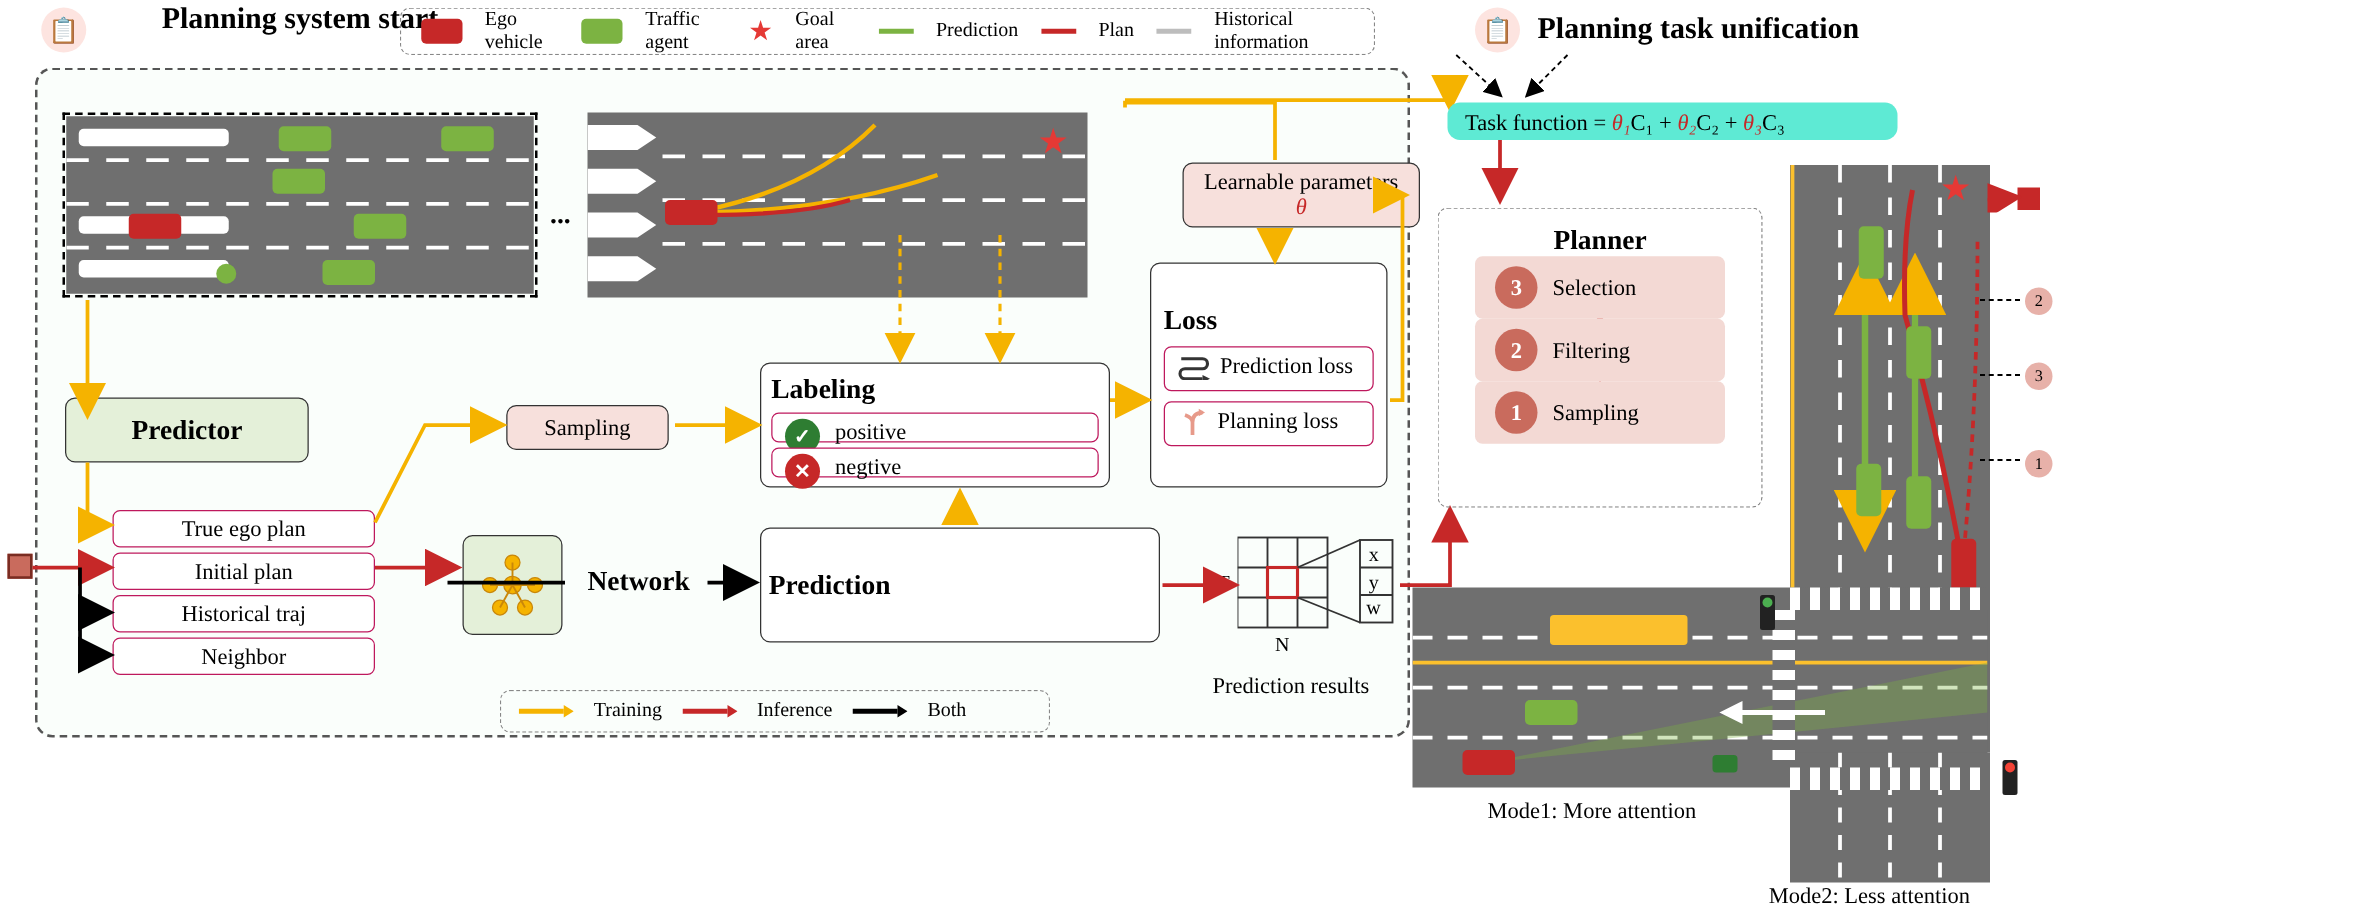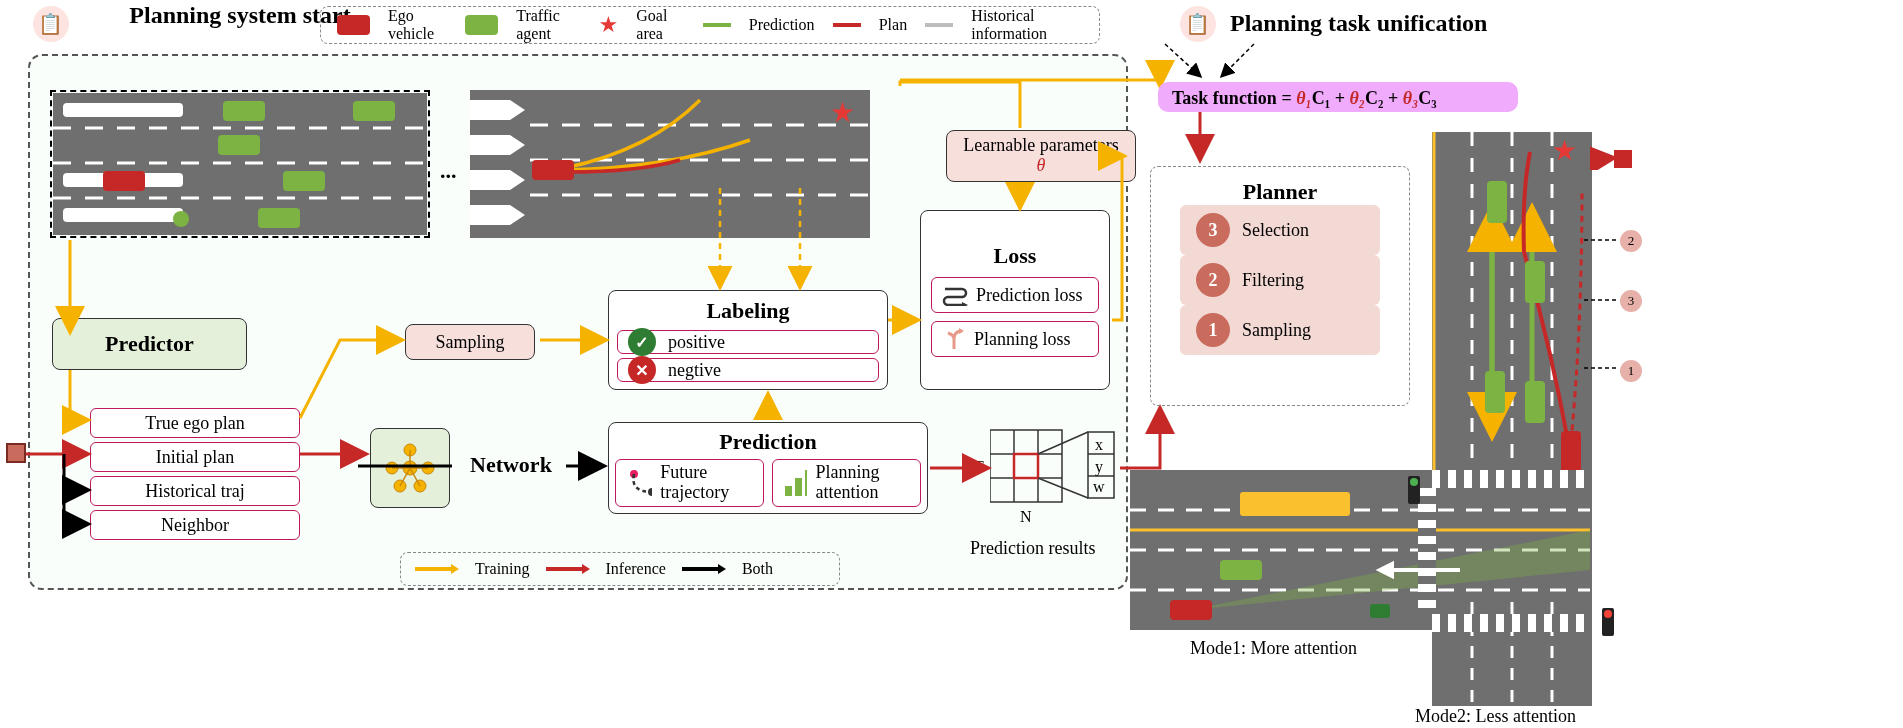--- a/index.html
+++ b/index.html
@@ -1,22 +1,22 @@
 <!DOCTYPE html>
 <html><head>
 <meta charset="utf-8">
 <style>
   * { box-sizing: border-box; margin: 0; padding: 0; }
   body { font-family: "Times New Roman", serif; background: #fff; width: 1903px; height: 728px; position: relative; }
   .abs { position: absolute; }
-  .box { background: #fff; border: 1.5px solid #333; border-radius: 8px; display: flex; align-items: center; justify-content: center; padding: 4px 10px; font-size: 18px; }
+  .box { background: #fff; border: 1.5px solid #333; border-radius: 8px; display: flex; justify-content: center; padding: 4px 10px; font-size: 18px; }
   .box-thin { border: 1px solid #be185d; border-radius: 6px; }
   .pink-box { background: #f7e0dc; border: 1.5px solid #333; border-radius: 8px; display: flex; align-items: center; justify-content: center; padding: 6px 14px; font-size: 18px; }
   .green-box { background: #e4f0d9; border: 1.5px solid #333; border-radius: 8px; display: flex; align-items: center; justify-content: center; font-size: 18px; }
-  .mint-box { background: #f0abfc; border-radius: 10px; padding: 6px 14px; font-size: 18px; font-weight: bold; }
+  .mint-box { background: #5eead4; border-radius: 10px; padding: 6px 14px; font-size: 18px; }
   .dashed-panel { border: 2px dashed #555; border-radius: 14px; }
   .dashed-lite { border: 1.5px dashed #888; border-radius: 8px; }
   .title { font-weight: bold; font-size: 24px; }
   .title2 { font-weight: bold; font-size: 22px; }
   .red-text { color: #c62828; }
   .label { font-size: 18px; }
   .small { font-size: 16px; }
   .icon-circle { width: 28px; height: 28px; border-radius: 50%; display: inline-flex; align-items: center; justify-content: center; color: #fff; font-weight: bold; margin-right: 6px; font-size: 16px; }
   .clip-icon { width: 36px; height: 36px; background: #fde4e0; border-radius: 50%; display: flex; align-items: center; justify-content: center; color: #c62828; font-size: 20px; }
   .road { background: #6f6f6f; position: absolute; }
@@ -172,38 +172,20 @@
       <div class="box box-thin" style="height:24px; justify-content:flex-start; gap:6px;">
         <span class="icon-circle" style="background:#c62828;">✕</span>
         <span>negtive</span>
       </div>
     </div>
   </div>
 </div>
 
 <div class="abs box" style="left:608px; top:422px; width:320px; height:92px; flex-direction:column; padding:6px; gap:4px;">
   <div class="title2">Prediction</div>
-  <div style="display:flex; gap:8px; width:100%;">
-    <div class="box box-thin" style="flex:1; height:48px; gap:8px; justify-content:flex-start;">
-      <svg width="34" height="34">
-          <circle cx="8" cy="8" r="4" fill="#e91e63"></circle>
-          <path d="M8 8 Q 4 26 26 26" stroke="#333" stroke-width="2.5" fill="none" stroke-dasharray="4 3"></path>
-          <circle cx="26" cy="26" r="4" fill="#333"></circle>
-        </svg>
-      <span style="line-height:1.1; text-align:left;">Future trajectory</span>
-    </div>
-    <div class="box box-thin" style="flex:1; height:48px; gap:8px; justify-content:flex-start;">
-      <svg width="34" height="30">
-          <rect x="2" y="18" width="7" height="10" fill="#7cb342"></rect>
-          <rect x="12" y="10" width="7" height="18" fill="#7cb342"></rect>
-          <rect x="22" y="2" width="7" height="26" fill="#7cb342"></rect>
-        </svg>
-      <span style="line-height:1.1; text-align:left;">Planning attention</span>
-    </div>
-  </div>
 </div>
 
 <div class="abs box" style="left:920px; top:210px; width:190px; height:180px; flex-direction:column; padding:8px 10px; gap:8px;">
   <div class="title2">Loss</div>
   <div class="box box-thin" style="width:100%; height:36px; gap:8px; justify-content:flex-start;">
     <svg width="26" height="22">
         <path d="M3 5 H20 A4 4 0 0 1 20 13 H6 A4 4 0 0 0 6 21 H20" stroke="#333" stroke-width="2.5" fill="none"></path>
         <polygon points="20,18 26,21 20,24" fill="#333"></polygon>
       </svg>
     <span>Prediction loss</span>

